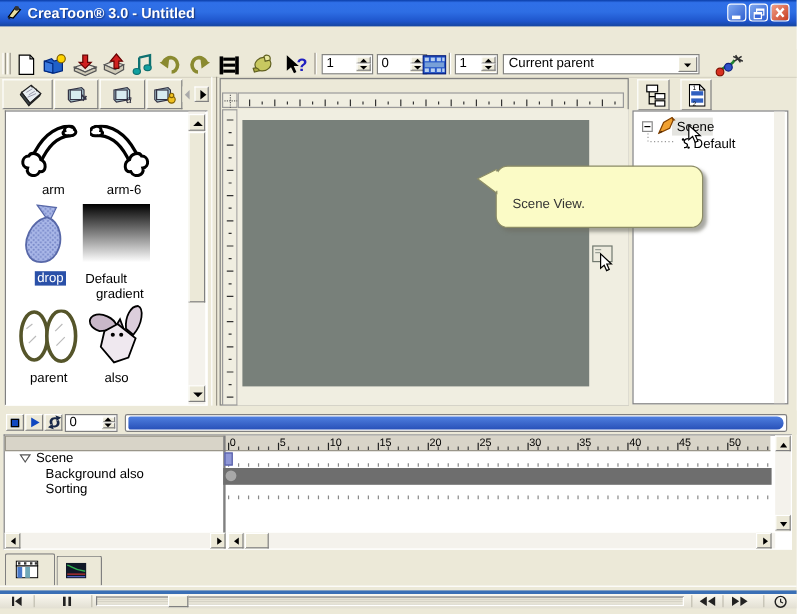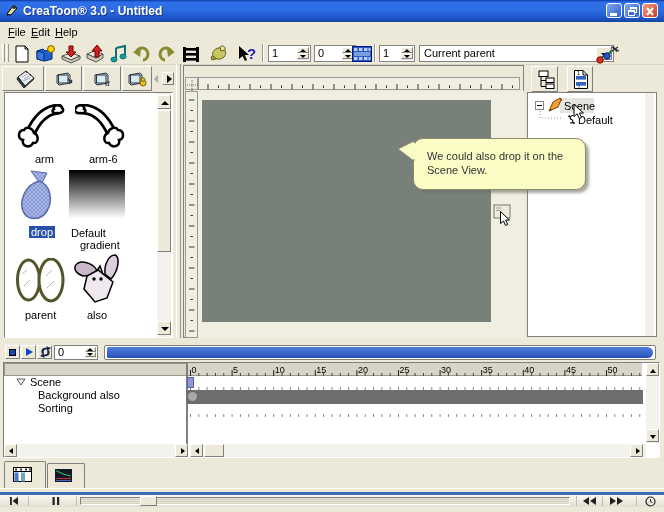--- a/index.html
+++ b/index.html
@@ -34,25 +34,20 @@
     <div class="abs" style="left:5px;top:3px;width:7px;height:6px;border:1px solid #fff;border-top:2px solid #fff;"></div>
     <div class="abs" style="left:3px;top:6px;width:7px;height:6px;border:1px solid #fff;border-top:2px solid #fff;background:#3A68D8;"></div>
   </div>
   <div class="abs" style="left:642px;top:3px;width:16px;height:15px;border-radius:3px;background:linear-gradient(135deg,#F0A088,#C83C20);border:1px solid #fff;">
     <svg width="14" height="13">
           <path d="M4 3 L10 10 M10 3 L4 10" stroke="#fff" stroke-width="2"></path>
         </svg>
   </div>
 </div>
 
-<div class="abs" style="left:0;top:22px;width:664px;height:19px;background:#ECE9D8;">
-  <span class="abs txt" style="left:8px;top:4px;"><u>F</u>ile</span>
-  <span class="abs txt" style="left:31px;top:4px;"><u>E</u>dit</span>
-  <span class="abs txt" style="left:55px;top:4px;"><u>H</u>elp</span>
-</div>
 
 <div class="abs" style="left:0;top:41px;width:664px;height:24px;background:#ECE9D8;border-bottom:1px solid #D8D4C4;">
   <div class="abs" style="left:2px;top:3px;width:3px;height:18px;border-left:1px solid #fff;border-right:1px solid #9a968a;"></div>
   <div class="abs" style="left:6px;top:3px;width:3px;height:18px;border-left:1px solid #fff;border-right:1px solid #9a968a;"></div>
 
   <svg class="abs" style="left:12px;top:3px" width="20" height="20" viewBox="0 0 20 20">
     <path d="M4 2 H13 L16 5 V18 H4 Z" fill="#fff" stroke="#000"></path>
     <path d="M13 2 V5 H16" fill="none" stroke="#000"></path>
   </svg>
   <svg class="abs" style="left:35px;top:3px" width="21" height="20" viewBox="0 0 21 20">
@@ -145,21 +140,21 @@
     <div class="spinner" style="height:13px;">
           <div class="spin-btn" style="height:6px;">
             <span class="arr-up" style="top:1px;"></span>
           </div>
           <div class="spin-btn" style="height:6px;">
             <span class="arr-dn" style="top:1px;"></span>
           </div>
         </div>
   </div>
 
-  <div class="abs white-box" style="left:419px;top:4px;width:195px;height:17px;">
+  <div class="abs white-box" style="left:419px;top:4px;width:164px;height:17px;">
     <span class="txt" style="position:absolute;left:4px;top:1px;">Current parent</span>
     <div class="abs raised" style="right:1px;top:1px;width:16px;height:13px;background:#ECE9D8;">
           <span class="arr-dn" style="left:4px;top:5px;"></span>
         </div>
   </div>
 
   <svg class="abs" style="left:596px;top:3px" width="24" height="20" viewBox="0 0 24 20">
     <path d="M3 17 C7 9, 13 13, 16 6" fill="none" stroke="#208030" stroke-width="2.2"></path>
     <circle cx="4" cy="16" r="3.2" fill="#D83020" stroke="#801000"></circle>
     <circle cx="11" cy="12" r="3.2" fill="#3050C8" stroke="#102080"></circle>
@@ -398,21 +393,20 @@
     </svg>
     <div class="abs" style="left:117px;top:0px;width:9px;height:243px;background:#F2F0E8;"></div>
   </div>
 </div>
 
 <div class="abs" style="left:413px;top:138px;width:173px;height:52px;background:#FBFBC6;border:1px solid #8C8C66;border-radius:10px;box-shadow:3px 3px 3px rgba(110,110,100,0.6);"></div>
 <svg class="abs" style="left:397px;top:141px" width="18" height="22" viewBox="0 0 18 22">
   <path d="M17 0 L1 8 L17 20 Z" fill="#FBFBC6" stroke="#8C8C66"></path>
   <path d="M17 2 L17 18" stroke="#FBFBC6" stroke-width="2.5"></path>
 </svg>
-<span class="abs txt" style="left:427px;top:150px;color:#333;">We could also drop it on the</span>
 <span class="abs txt" style="left:427px;top:164px;color:#333;">Scene View.</span>
 
 <svg class="abs" style="left:493px;top:204px" width="22" height="26" viewBox="0 0 22 26">
   <rect x="1" y="1" width="16" height="13" fill="#EDEBDE" stroke="#70786E"></rect>
   <path d="M3 4 H8 M3 6.5 H7" stroke="#9aa096"></path>
   <path d="M7.5 7.5 L7.5 19.5 L10.5 17 L12.5 21.5 L14.7 20.5 L12.7 16 L16.5 16 Z" fill="#fff" stroke="#000"></path>
 </svg>
 
 <div class="abs" style="left:0;top:342px;width:664px;height:20px;background:#ECE9D8;">
   <div class="abs raised" style="left:5px;top:3px;width:15px;height:14px;background:#ECE9D8;">

